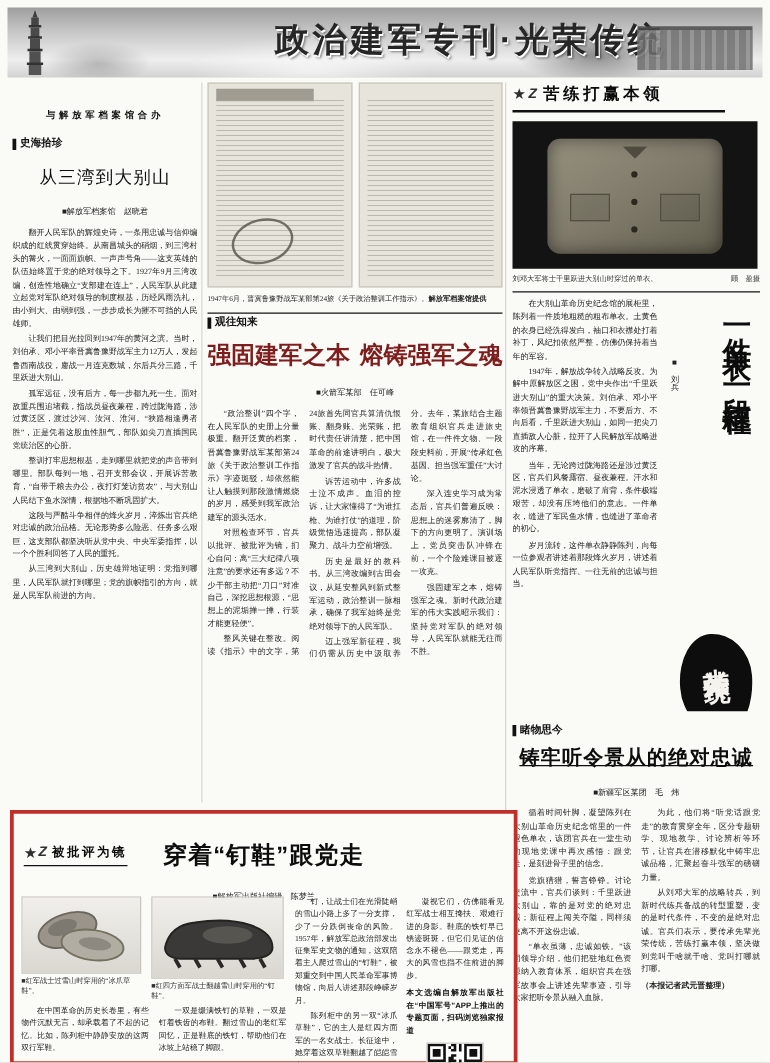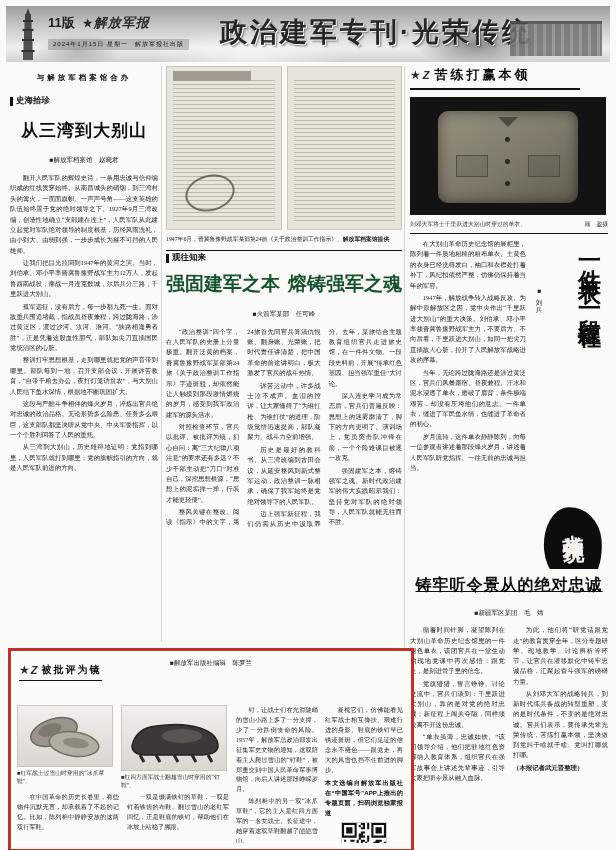--- a/index.html
+++ b/index.html
@@ -37,42 +37,42 @@
                text-align:justify;}
   .caption{font-size:5.8px;color:#333;line-height:1.4;}
   .hr-heavy{border:0;border-top:1.5px solid #151515;margin:0;}
   
   .col-left{position:absolute;left:10px;top:66px;width:148px;}
   .kicker{position:relative;margin-left:4px;width:132px;height:19px;background:linear-gradient(#2c2c2c,#000);
           color:#fff;font-family:"Liberation Sans",sans-serif;font-weight:bold;font-size:10px;
           display:flex;align-items:center;justify-content:center;letter-spacing:2px;border-radius:2px;}
   .kicker::before{content:"";position:absolute;left:-8px;top:5px;border-style:solid;
           border-width:5px 0 5px 9px;border-color:transparent transparent transparent #8a8a8a;}
-  .kicker-sub{margin-top:7px;text-align:center;font-family:"Liberation Sans",sans-serif;
+  .kicker-sub{margin-top:21px;text-align:center;font-family:"Liberation Sans",sans-serif;
           font-weight:bold;font-size:7.5px;letter-spacing:3px;color:#111;}
   .col-left .sec-label{margin-top:12px;font-family:Liberation Serif, serif;}
   .title-left{margin-top:12px;text-align:center;font-family:"Liberation Sans",sans-serif;
-          font-weight:700;font-size:17px;color:#0e0e0e;letter-spacing:1px;}
+          font-weight:400;font-size:14px;color:#0e0e0e;letter-spacing:1px;}
   .col-left .byline{margin-top:14px;text-align:center;}
   .col-left .body-text{margin-top:8px;height:448px;overflow:hidden;}
   
   .col-mid{position:absolute;left:166px;top:66px;width:236px;}
   .docs{display:flex;gap:5px;height:164px;}
   .doc{flex:1;background:#e7e4dc;border:1px solid #c9c5ba;position:relative;overflow:hidden;}
   .doc .lines{position:absolute;inset:10px 6px 6px 6px;
       background:repeating-linear-gradient(180deg,transparent 0 3px,#aaa59a 3px 4px);opacity:.7;}
   .doc .head{position:absolute;left:6px;top:4px;right:30px;height:10px;background:#8f8a7e;opacity:.8;}
   .doc .stamp-circ{position:absolute;left:18px;bottom:18px;width:46px;height:32px;border:2px solid #55514a;
       border-radius:50%;transform:rotate(-14deg);opacity:.8;}
   .mid-caption{margin-top:5px;font-size:5.8px;color:#222;}
   .mid-caption b{font-family:"Liberation Sans",sans-serif;}
   .col-mid .hr-heavy{margin-top:6px;}
   .col-mid .sec-label{margin-top:1px;}
   .headline-mid{margin-top:7px;display:flex;justify-content:space-between;
-      font-family:"Liberation Sans",sans-serif;font-weight:900;font-size:19px;color:#14532d;white-space:nowrap;}
+      font-family:"Liberation Sans",sans-serif;font-weight:900;font-size:19px;color:#7f1d1d;white-space:nowrap;}
   .col-mid .byline{margin-top:8px;text-align:center;}
   .col-mid .body-text{margin-top:8px;height:316px;overflow:hidden;column-count:3;column-gap:8px;}
   
   .col-right{position:absolute;left:410px;top:66px;width:198px;}
   .r-header{display:flex;align-items:center;gap:5px;border-bottom:2px solid #111;padding-bottom:4px;width:170px;}
   .star-logo{font-size:12px;color:#2f2f2f;line-height:1;}
   .zee{font-family:"Liberation Sans",sans-serif;font-weight:900;font-style:italic;font-size:11px;color:#2f2f2f;margin-left:-3px;}
   .r-header .r-title{font-family:"Liberation Sans",sans-serif;font-weight:900;font-size:13px;
       letter-spacing:3px;color:#0c0c0c;}
   .col-right .sec-label{margin-top:9px;}
@@ -140,29 +140,20 @@
       <rect x="9" y="6" width="6" height="7" fill="#444"></rect>
         <rect x="7" y="12" width="10" height="2" fill="#333"></rect>
       <rect x="8.5" y="14" width="7" height="8" fill="#4a4a4a"></rect>
         <rect x="6.5" y="21" width="11" height="2" fill="#333"></rect>
       <rect x="8" y="23" width="8" height="9" fill="#4a4a4a"></rect>
         <rect x="6" y="31" width="12" height="2" fill="#333"></rect>
       <rect x="7.5" y="33" width="9" height="10" fill="#505050"></rect>
         <rect x="5.5" y="42" width="13" height="2" fill="#333"></rect>
       <rect x="7" y="44" width="10" height="8" fill="#555"></rect>
     </svg>
-    <div class="mast-left">
-      <div class="mast-row1">
-        <span class="page-no">11版</span>
-        <span class="paper-name"><span class="st">★</span><span>解放军报</span></span>
-      </div>
-      <div class="date-strip">
-        <span>2024年1月15日 星期一</span>　<span>解放军报社出版</span>
-      </div>
-    </div>
     <div class="edition-title">政治建军专刊·光荣传统</div>
     <div class="building"></div>
   </header>
 
   <div class="vline" style="left:161px;top:66px;height:576px;"></div>
   <div class="vline" style="left:404px;top:66px;height:778px;"></div>
 
   <section class="col-left">
     <div class="kicker-sub">与解放军档案馆合办</div>
     <div class="sec-label">史海拾珍</div>
@@ -243,39 +234,41 @@
       </div>
       <div class="v-wrap">
         <div class="v-title">一件单衣　一段征程</div>
         <div class="v-byline">■刘　兵</div>
         <div class="stamp">
           <div class="stamp-text">光荣传统</div>
         </div>
       </div>
     </div>
 
+    <div class="sec-label duwu-label">睹物思今</div>
     <h2 class="headline-zhulao">铸牢听令景从的绝对忠诚</h2>
     <div class="byline byline-z">■新疆军区某团　毛　炜</div>
     <div class="zhulao-body">
       <p>循着时间针脚，凝望陈列在大别山革命历史纪念馆里的一件褪色单衣，该团官兵在一堂生动的现地党课中再次感悟：跟党走，是刻进骨子里的信念。</p>
       <p>党旗猎猎，誓言铮铮。讨论交流中，官兵们谈到：千里跃进大别山，靠的是对党的绝对忠诚；新征程上闯关夺隘，同样须臾离不开这份忠诚。</p>
       <p>“单衣虽薄，忠诚如铁。”该团领导介绍，他们把驻地红色资源纳入教育体系，组织官兵在强军故事会上讲述先辈事迹，引导大家把听令景从融入血脉。</p>
       <p>为此，他们将“听党话跟党走”的教育贯穿全年，区分专题研学、现地教学、讨论辨析等环节，让官兵在潜移默化中铸牢忠诚品格，汇聚起奋斗强军的磅礴力量。</p>
       <p>从刘邓大军的战略转兵，到新时代练兵备战的转型重塑，变的是时代条件，不变的是绝对忠诚。官兵们表示，要传承先辈光荣传统，苦练打赢本领，坚决做到党叫干啥就干啥、党叫打哪就打哪。</p>
       <p class="credit-line">（本报记者武元晋整理）</p>
     </div>
   </section>
 
   <section class="red-box">
     <div class="rb-header">
       <div class="rb-label">
         <span class="star-logo">★</span>
           <span class="zee">Z</span>
         <span class="r-title">被批评为镜</span>
       </div>
+      <h2 class="rb-title">穿着“钉鞋”跟党走</h2>
       <div class="rb-byline">■解放军出版社编辑　陈梦兰</div>
     </div>
     <div class="rb-content">
       <div class="figs">
         <div class="fig-row">
           <div class="fig" style="width:96px;">
             <div class="photo" style="height:60px;">
               <svg width="94" height="58" viewBox="0 0 94 58">
                 <ellipse cx="36" cy="26" rx="24" ry="13" transform="rotate(-18 36 26)" fill="#9a948a" stroke="#6c675e" stroke-width="1.5"></ellipse>
                 <ellipse cx="56" cy="38" rx="25" ry="12" transform="rotate(8 56 38)" fill="#b2ada2" stroke="#74705f" stroke-width="1.5"></ellipse>

